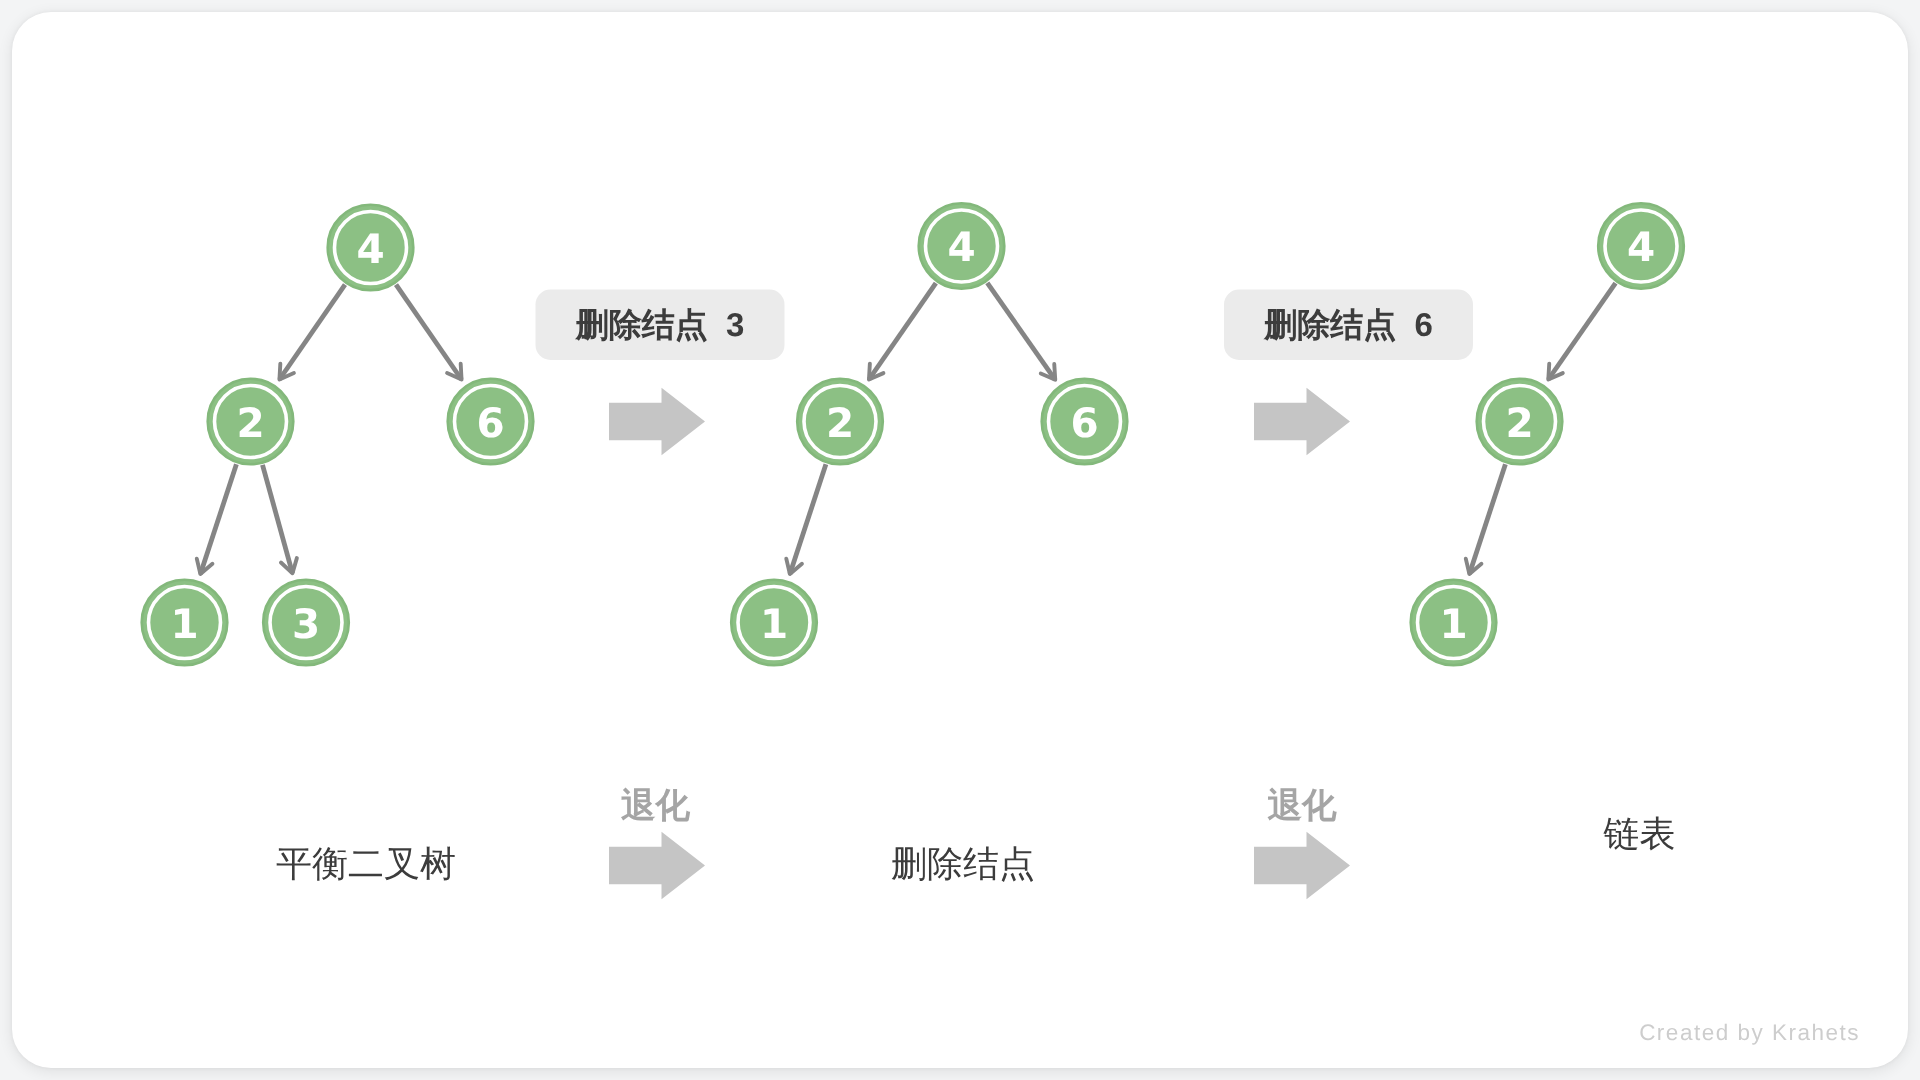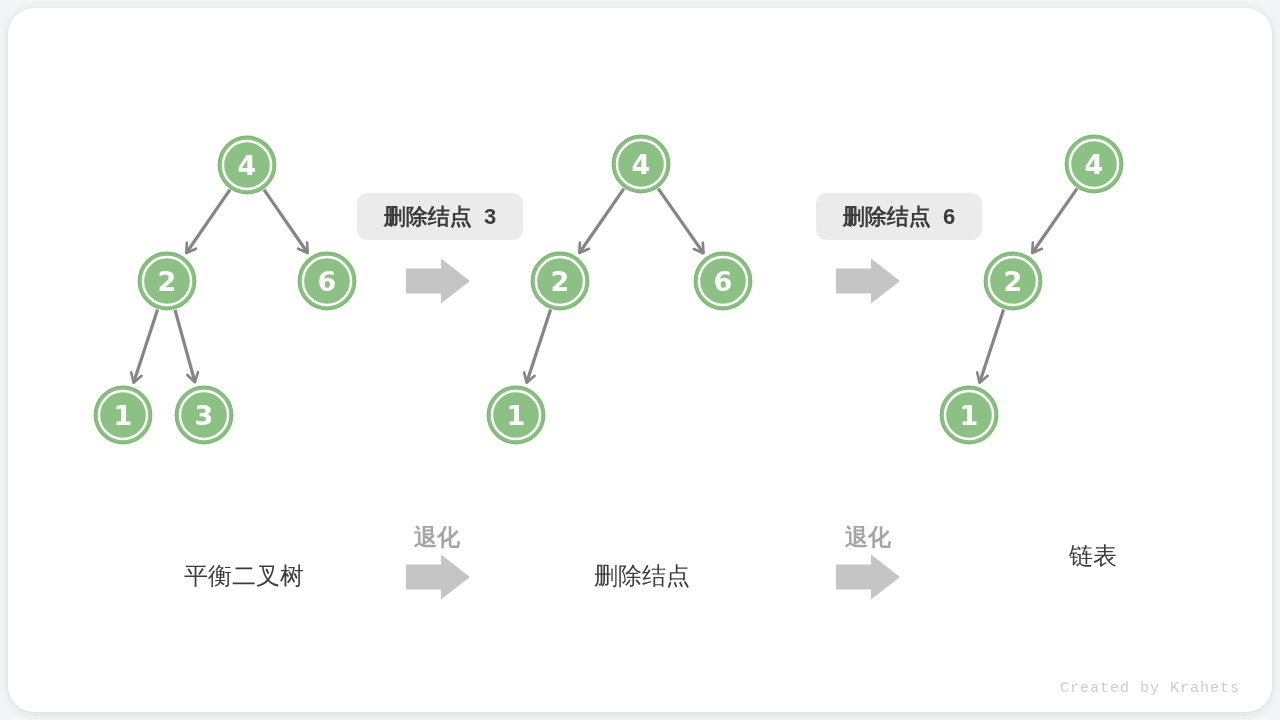--- a/index.html
+++ b/index.html
@@ -41,21 +41,21 @@
     color:var(--text-muted);font-size:23px;font-weight:bold;
     transform:translate(-50%,-50%);
     margin-top:19px;
   }
   .stage-label{
     color:var(--text-dark);font-size:24px;font-weight:normal;
     transform:translate(-50%,-50%);
   }
   .watermark{
     position:absolute;right:40px;bottom:23px;
-    font-family:Liberation Mono, monospace;
+    font-family:Liberation Sans, sans-serif;
     font-size:15px;letter-spacing:1px;color:var(--watermark);
   }
 </style>
 </head>
 <body>
 
 <div class="card"></div>
 
 <svg class="canvas" viewBox="0 0 1280 720" xmlns="http://www.w3.org/2000/svg">
   <defs>

